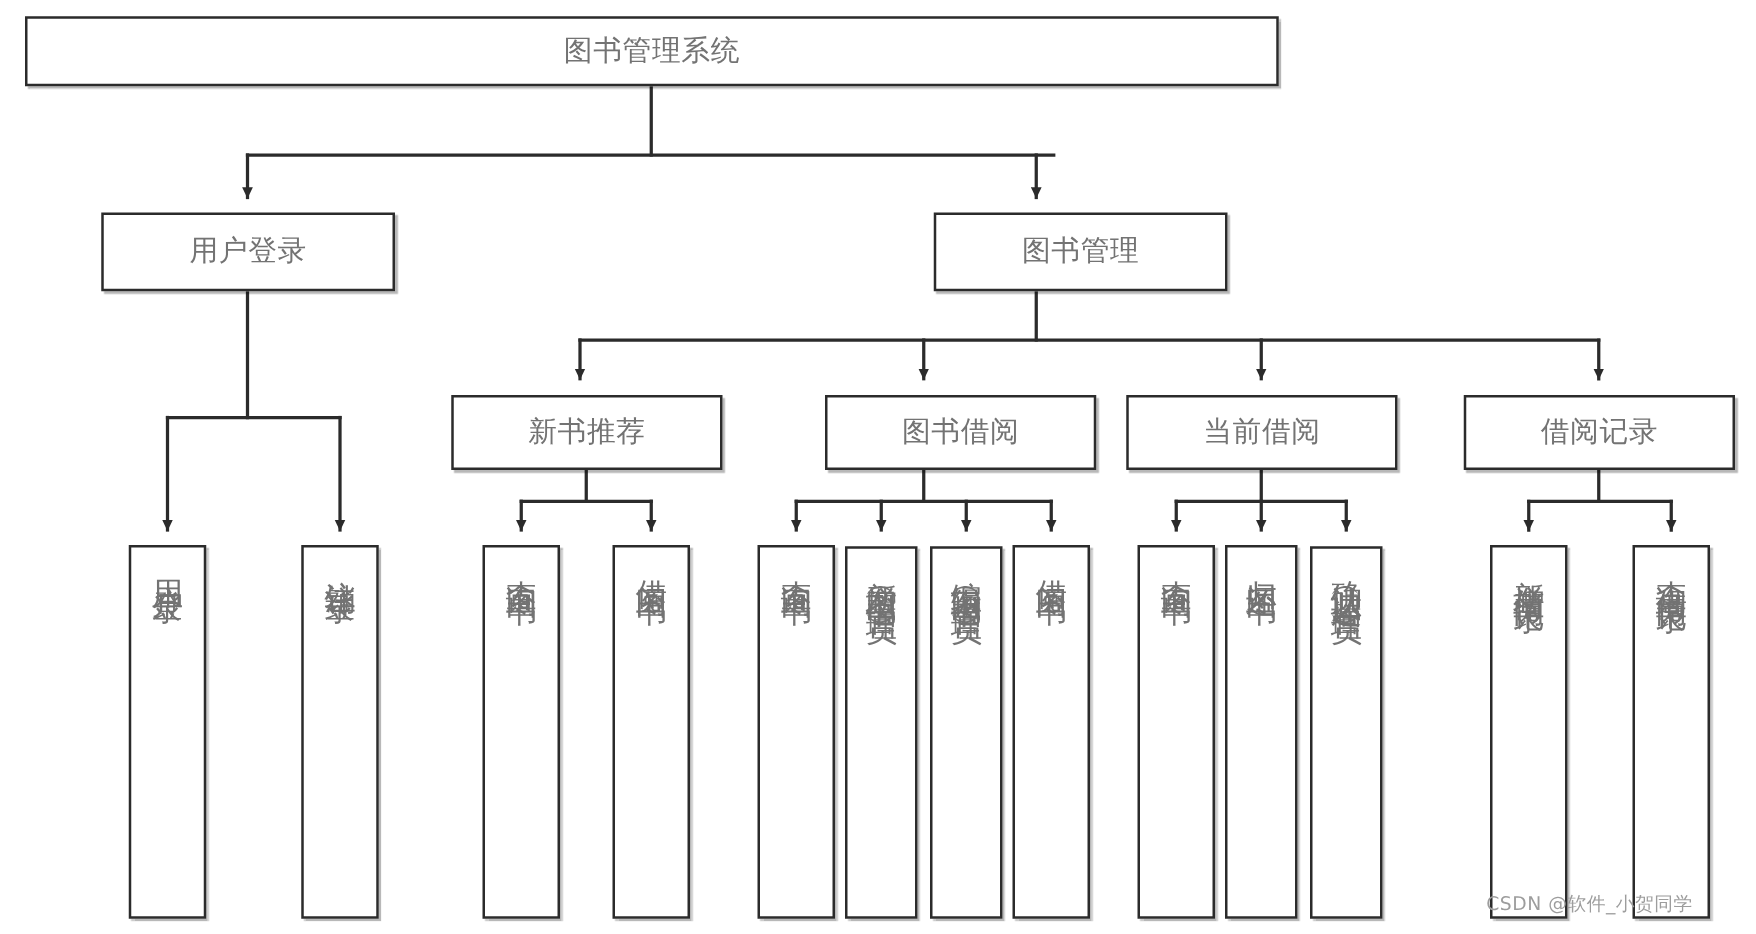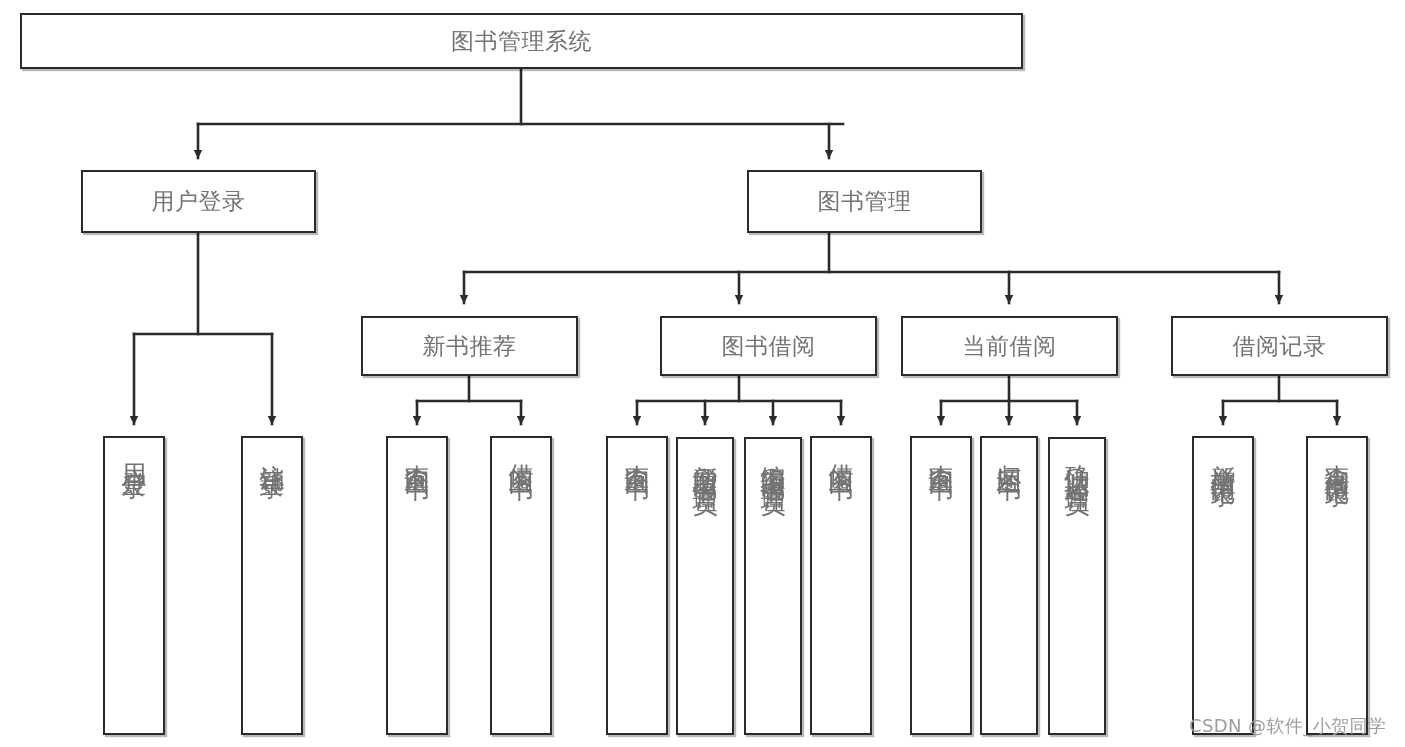--- a/index.html
+++ b/index.html
@@ -55,21 +55,21 @@
     writing-mode: vertical-rl;
     text-orientation: upright;
     font-size: 25px;
     letter-spacing: 4px;
     line-height: 1;
   }
   #watermark {
     position: absolute;
     left: 1189px;
     top: 714px;
-    font-size: 18px;
+    font-size: 15px;
     color: #9d9d9d;
     letter-spacing: 0.4px;
     white-space: nowrap;
     pointer-events: none;
   }
 </style>
 </head>
 <body>
 
 <div id="diagram-root">

